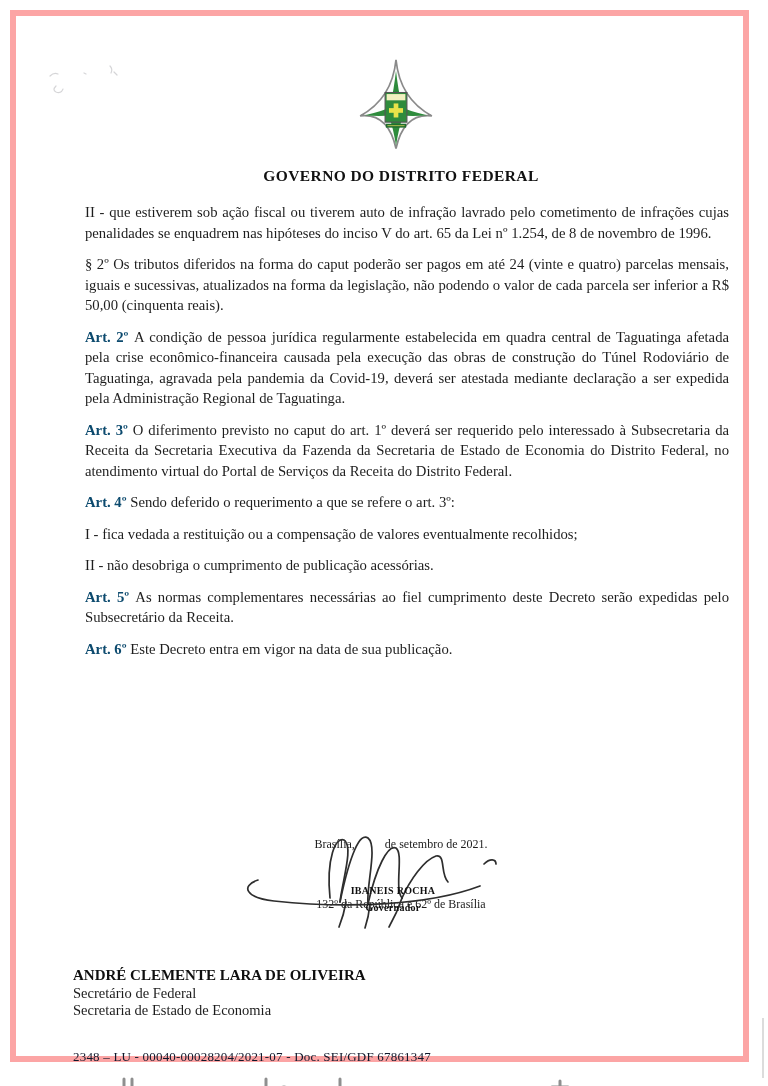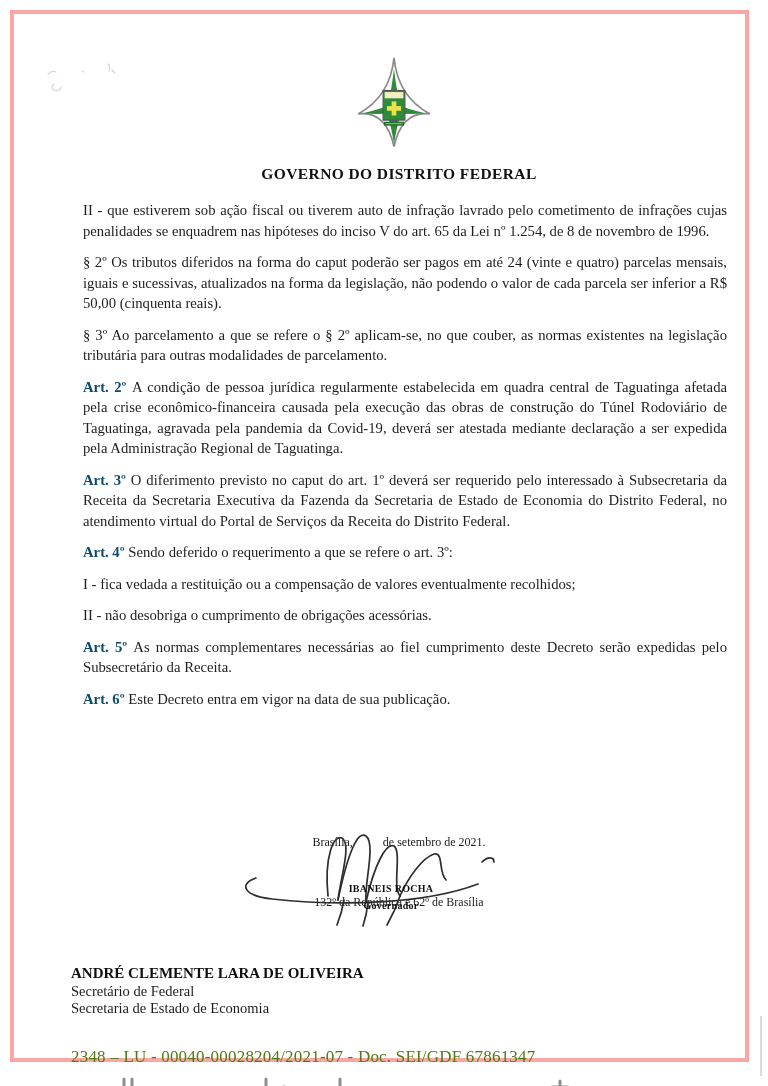--- a/index.html
+++ b/index.html
@@ -4,21 +4,21 @@
 <style>
   html,body{margin:0;padding:0;}
   body{
     width:768px;height:1086px;position:relative;overflow:hidden;
     background:#ffffff;
     font-family:"Liberation Serif","DejaVu Serif",serif;
     color:#1c1c1c;
   }
   .page-frame{
     position:absolute;left:10px;top:10px;width:739px;height:1052px;
-    border:4px solid #fca5a5;background:#ffffff;box-sizing:border-box;
+    border:6px solid #fca5a5;background:#ffffff;box-sizing:border-box;
   }
   .emblem{position:absolute;left:341px;top:40px;width:78px;height:98px;}
   .doc-title{
     position:absolute;left:57px;top:151px;width:656px;
     text-align:center;font-weight:bold;font-size:15.5px;letter-spacing:.4px;
     color:#111;
   }
   .doc-body{
     position:absolute;left:57px;top:186px;width:656px;
     font-size:14.7px;line-height:20.5px;text-align:justify;color:#1d1d1d;
@@ -34,21 +34,21 @@
     font-weight:bold;font-size:10px;line-height:17px;letter-spacing:.3px;color:#101010;
   }
   .sig-scrawl{position:absolute;left:222px;top:808px;width:285px;height:108px;}
   .secretary-block{
     position:absolute;left:57px;top:951px;width:656px;
     font-size:14.5px;line-height:17.5px;
   }
   .secretary-block .name{font-weight:bold;font-size:15px;color:#0f0f0f;}
   .doc-footer{
     position:absolute;left:57px;top:1033px;width:656px;
-    font-size:17px;color:#4d7c0f;letter-spacing:.2px;
+    font-size:13px;color:#0f172a;letter-spacing:.2px;
   }
   .pencil-smudge{position:absolute;left:28px;top:44px;width:110px;height:50px;opacity:.55;}
   .scan-line{position:absolute;left:746px;top:1002px;width:2px;height:60px;background:#dcdcdc;}
   .cutoff-fragment{position:absolute;left:20px;top:1075px;width:600px;height:11px;overflow:hidden;}
 </style>
 </head>
 <body>
 
 <div class="page-frame">
 
@@ -77,26 +77,25 @@
     <g stroke="#d9d45a" stroke-width="1">
         <path d="M39 86.5 h22"></path>
       </g>
   </svg>
 
   <div class="doc-title">GOVERNO DO DISTRITO FEDERAL</div>
 
   <div class="doc-body">
       <p>II - que estiverem sob ação fiscal ou tiverem auto de infração lavrado pelo cometimento de infrações cujas penalidades se enquadrem nas hipóteses do inciso V do art. 65 da Lei nº 1.254, de 8 de novembro de 1996.</p>
       <p>§ 2º Os tributos diferidos na forma do caput poderão ser pagos em até 24 (vinte e quatro) parcelas mensais, iguais e sucessivas, atualizados na forma da legislação, não podendo o valor de cada parcela ser inferior a R$ 50,00 (cinquenta reais).</p>
-      <p>§ 3º Ao parcelamento a que se refere o § 2º aplicam-se, no que couber, as normas existentes na legislação tributária para outras modalidades de parcelamento.</p>
       <p><b>Art. 2º </b>A condição de pessoa jurídica regularmente estabelecida em quadra central de Taguatinga afetada pela crise econômico-financeira causada pela execução das obras de construção do Túnel Rodoviário de Taguatinga, agravada pela pandemia da Covid-19, deverá ser atestada mediante declaração a ser expedida pela Administração Regional de Taguatinga.</p>
       <p><b>Art. 3º </b>O diferimento previsto no caput do art. 1º deverá ser requerido pelo interessado à Subsecretaria da Receita da Secretaria Executiva da Fazenda da Secretaria de Estado de Economia do Distrito Federal, no atendimento virtual do Portal de Serviços da Receita do Distrito Federal.</p>
       <p><b>Art. 4º </b>Sendo deferido o requerimento a que se refere o art. 3º:</p>
       <p>I - fica vedada a restituição ou a compensação de valores eventualmente recolhidos;</p>
-      <p>II - não desobriga o cumprimento de obrigações acessórias.</p>
+      <p>II - não desobriga o cumprimento de publicação acessórias.</p>
       <p><b>Art. 5º </b>As normas complementares necessárias ao fiel cumprimento deste Decreto serão expedidas pelo Subsecretário da Receita.</p>
       <p><b>Art. 6º </b>Este Decreto entra em vigor na data de sua publicação.</p>
     </div>
 
   <div class="dateline">
     <div>Brasília,          de setembro de 2021.</div>
     <div>132º da República e 62º de Brasília</div>
   </div>
 
   <svg class="sig-scrawl" viewBox="0 0 285 108">

